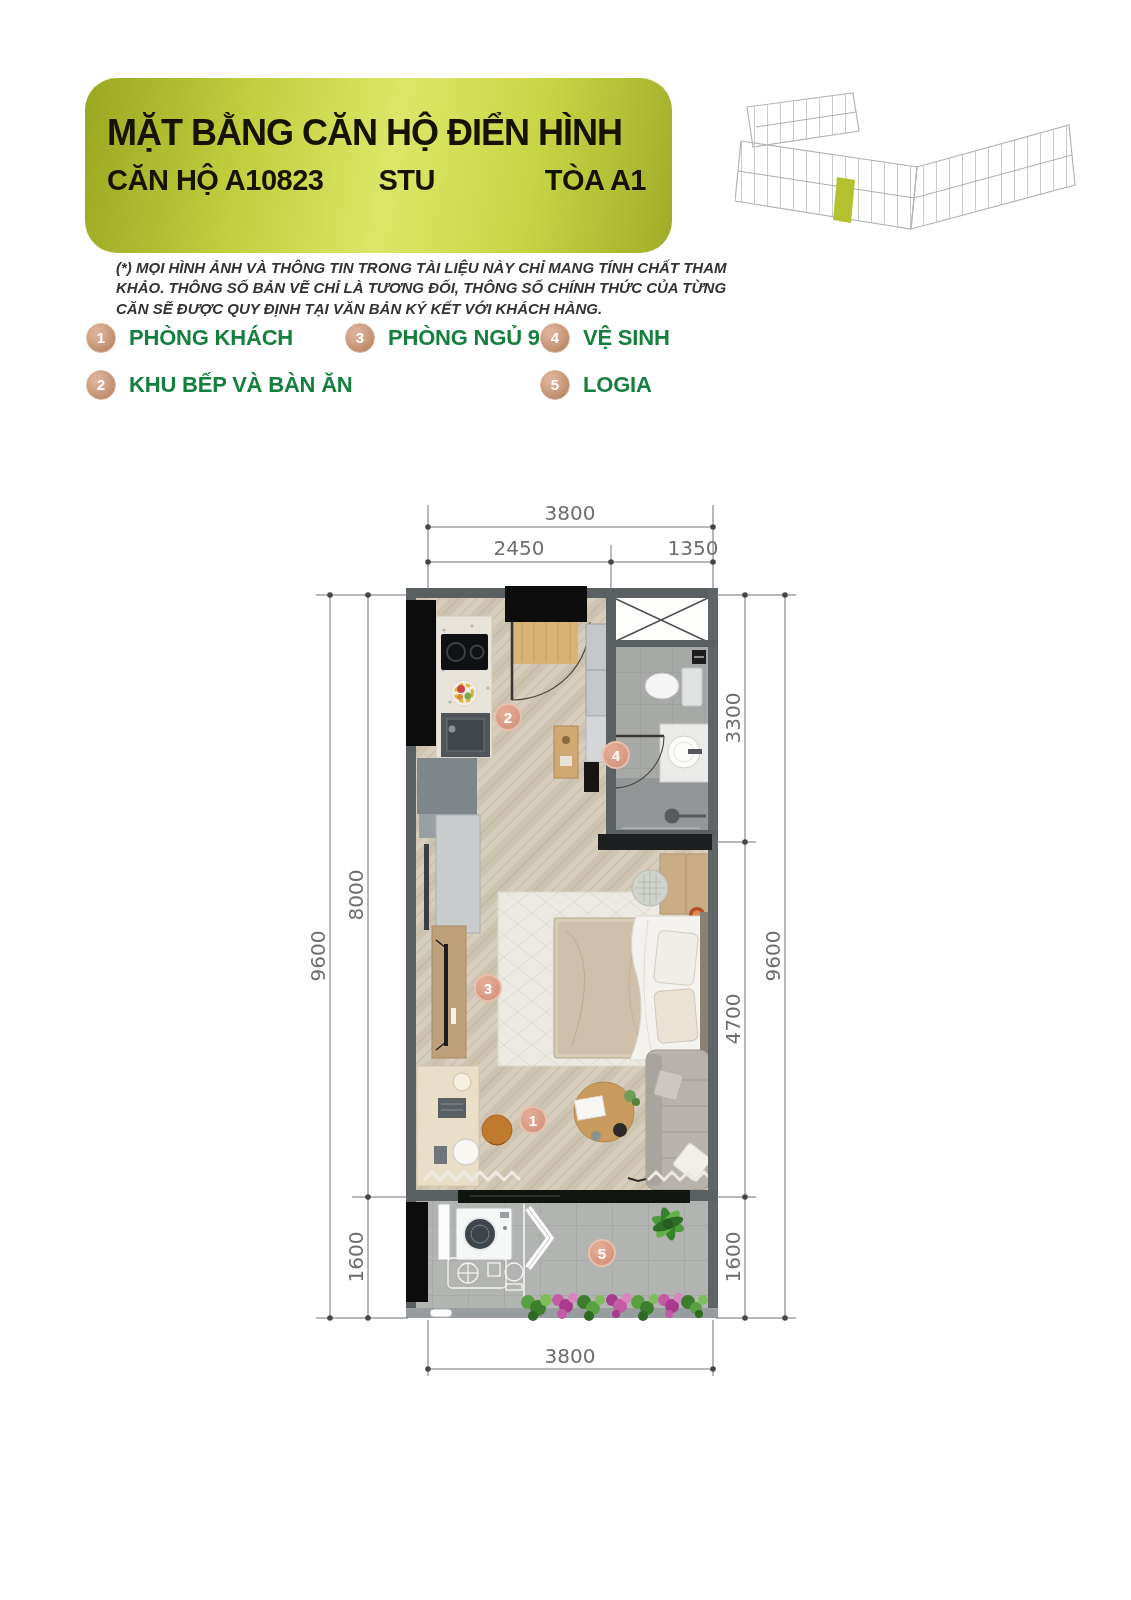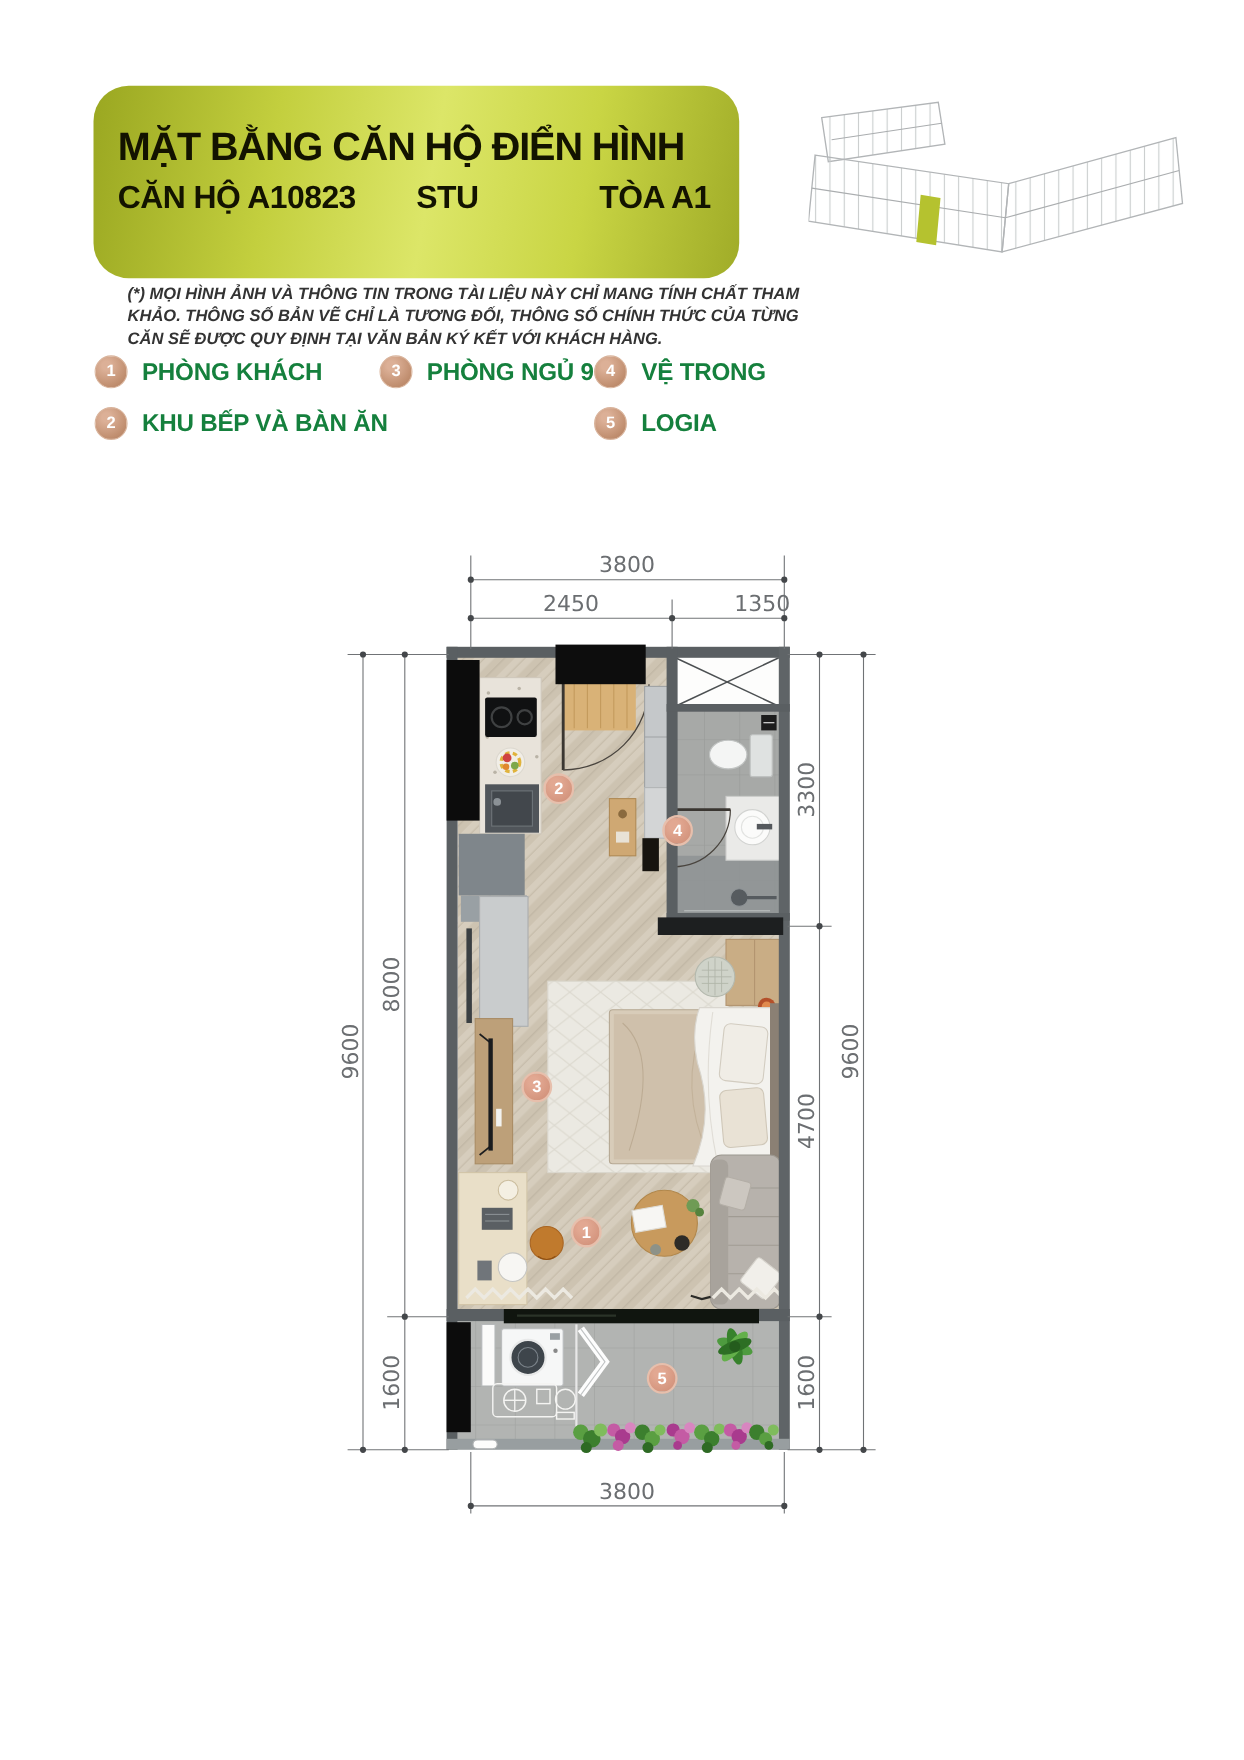--- a/index.html
+++ b/index.html
@@ -83,21 +83,21 @@
     <div class="legend-item li-1">
       <span class="lnum">1</span>
       <span class="llabel">PHÒNG KHÁCH</span>
     </div>
     <div class="legend-item li-3">
       <span class="lnum">3</span>
       <span class="llabel">PHÒNG NGỦ 9</span>
     </div>
     <div class="legend-item li-4">
       <span class="lnum">4</span>
-      <span class="llabel">VỆ TRONG</span>
+      <span class="llabel">VỆ SINH</span>
     </div>
     <div class="legend-item li-2">
       <span class="lnum">2</span>
       <span class="llabel">KHU BẾP VÀ BÀN ĂN</span>
     </div>
     <div class="legend-item li-5">
       <span class="lnum">5</span>
       <span class="llabel">LOGIA</span>
     </div>
   </div>

